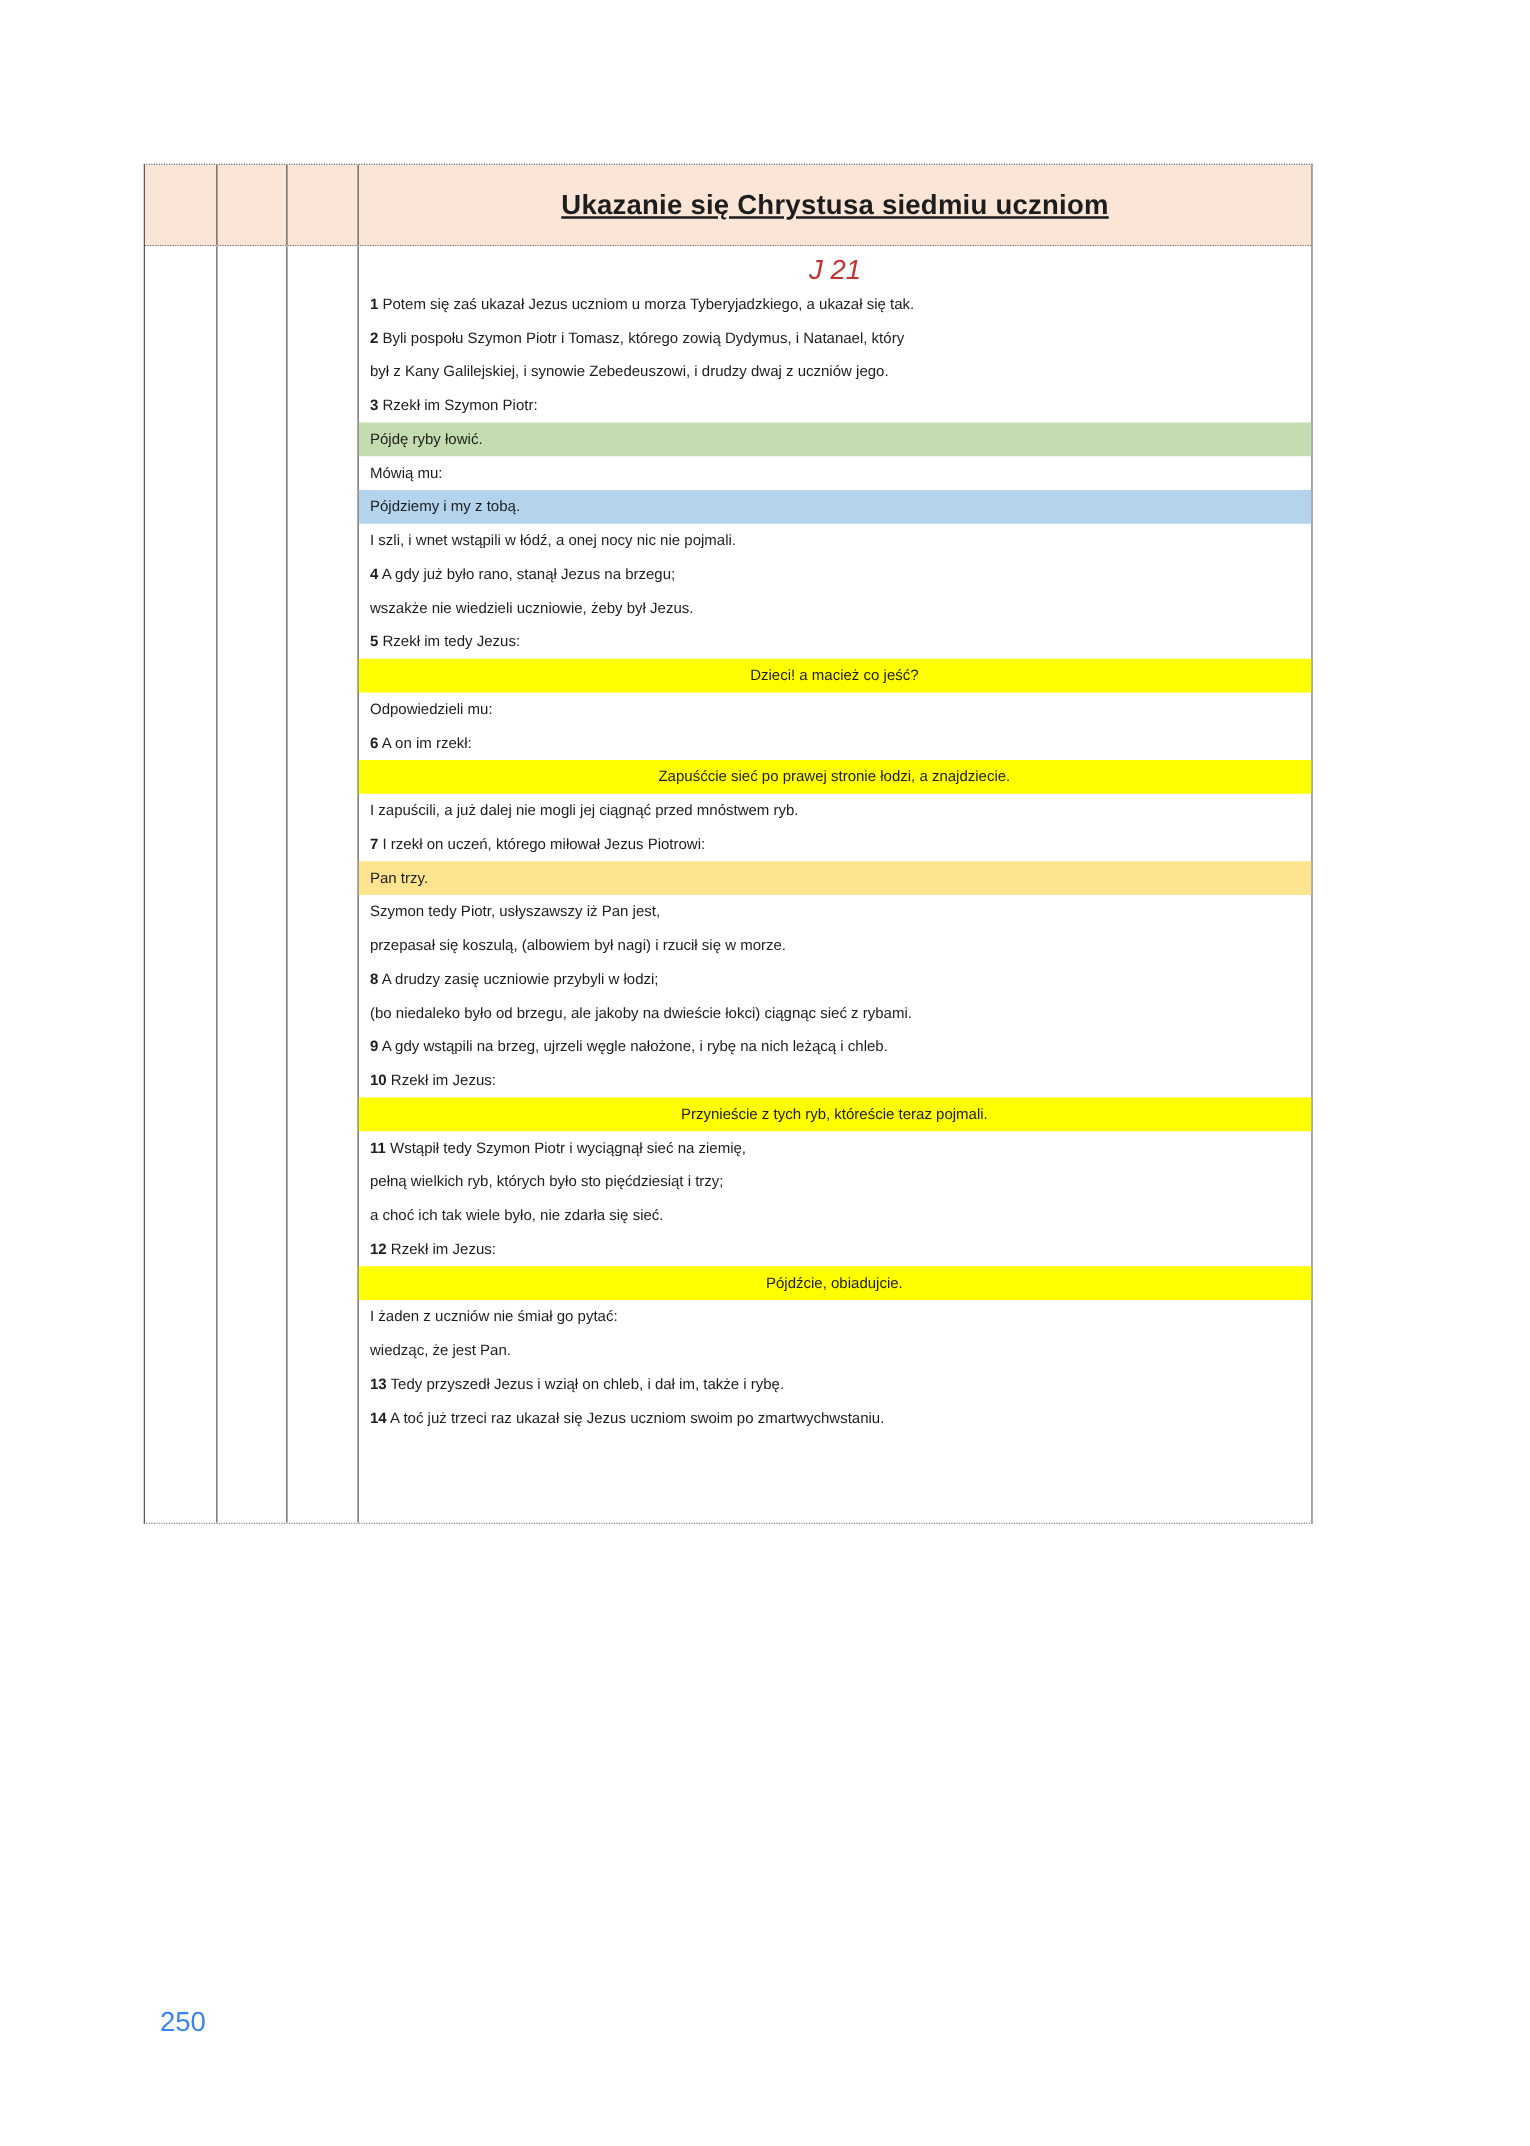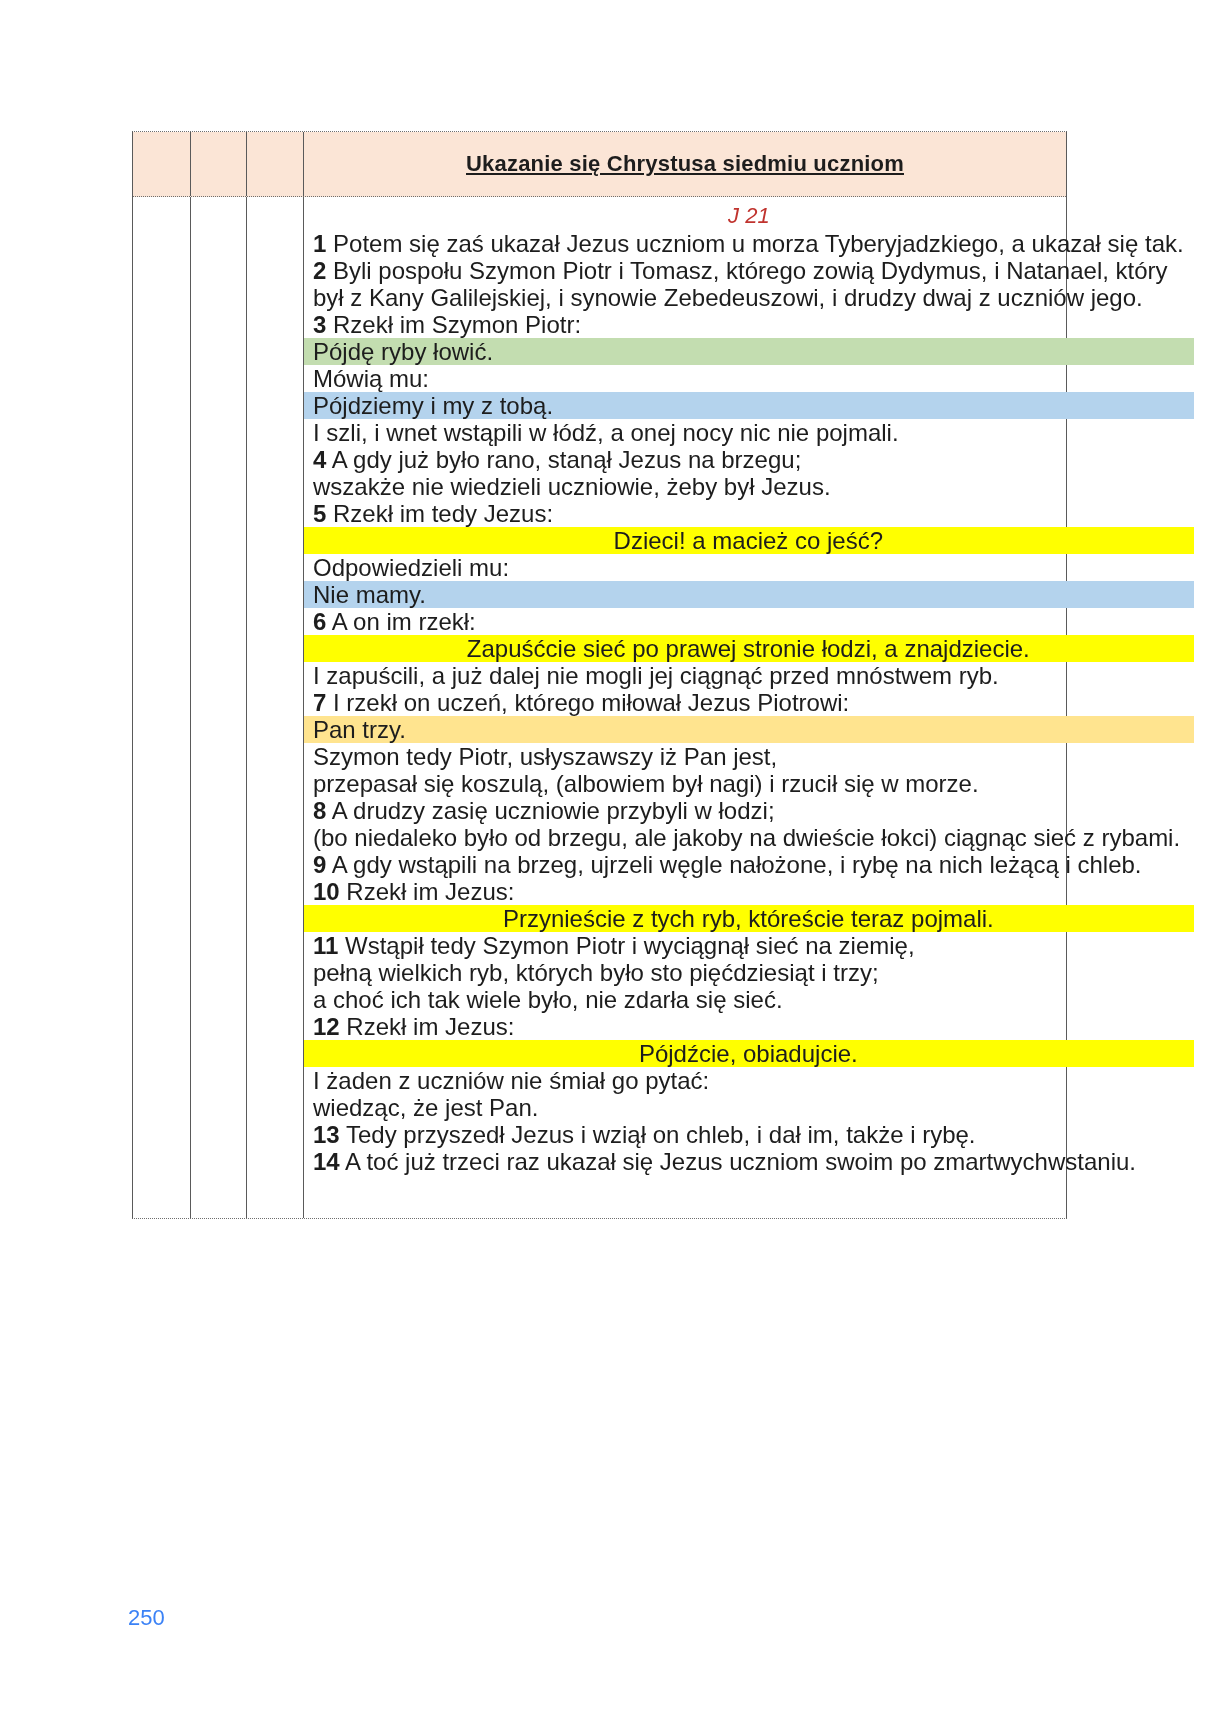--- a/index.html
+++ b/index.html
@@ -8,21 +8,21 @@
     position: relative;
     width: 1224px;
     height: 1717px;
     background: #ffffff;
     font-family: "Liberation Sans", sans-serif;
     color: #1d1d1d;
     overflow: hidden;
   }
   .doc-table {
     position: absolute;
-    left: 132px;
+    left: 115px;
     top: 131px;
     width: 935px;
     border-left: 1px solid #5a5a5a;
     border-right: 1px solid #5a5a5a;
     border-top: 1px dotted #6f6f6f;
     border-bottom: 1px dotted #6f6f6f;
   }
   .trow { display: grid; grid-template-columns: 58px 56px 57px 1fr; }
   .header-row {
     height: 65px;
@@ -48,21 +48,21 @@
   .body-cell { padding-top: 5px; }
   .chapter-label {
     text-align: center;
     font-size: 22px;
     font-style: italic;
     color: var(--chapter-red, #c0332e);
     line-height: 28px;
     height: 28px;
   }
   .line {
-    font-size: 24px;
+    font-size: 12px;
     line-height: 27px;
     min-height: 27px;
     padding: 0 10px 0 9px;
     white-space: nowrap;
   }
   .line b { font-weight: 700; }
   .hl-green  { background: var(--hl-green,  #c3ddb0); }
   .hl-blue   { background: var(--hl-blue,   #b4d3ed); }
   .hl-yellow { background: var(--hl-yellow, #ffff00); text-align: center; }
   .hl-amber  { background: var(--hl-amber,  #ffe48f); }
@@ -103,21 +103,20 @@
             <div class="line"><b>3</b> Rzekł im Szymon Piotr:</div>
             <div class="line hl-green">Pójdę ryby łowić.</div>
             <div class="line">Mówią mu:</div>
             <div class="line hl-blue">Pójdziemy i my z tobą.</div>
             <div class="line">I szli, i wnet wstąpili w łódź, a onej nocy nic nie pojmali.</div>
             <div class="line"><b>4</b> A gdy już było rano, stanął Jezus na brzegu;</div>
             <div class="line">wszakże nie wiedzieli uczniowie, żeby był Jezus.</div>
             <div class="line"><b>5</b> Rzekł im tedy Jezus:</div>
             <div class="line hl-yellow">Dzieci! a macież co jeść?</div>
             <div class="line">Odpowiedzieli mu:</div>
-            <div class="line hl-blue">Nie mamy.</div>
             <div class="line"><b>6</b> A on im rzekł:</div>
             <div class="line hl-yellow">Zapuśćcie sieć po prawej stronie łodzi, a znajdziecie.</div>
             <div class="line">I zapuścili, a już dalej nie mogli jej ciągnąć przed mnóstwem ryb.</div>
             <div class="line"><b>7</b> I rzekł on uczeń, którego miłował Jezus Piotrowi:</div>
             <div class="line hl-amber">Pan trzy.</div>
             <div class="line">Szymon tedy Piotr, usłyszawszy iż Pan jest,</div>
             <div class="line">przepasał się koszulą, (albowiem był nagi) i rzucił się w morze.</div>
             <div class="line"><b>8</b> A drudzy zasię uczniowie przybyli w łodzi;</div>
             <div class="line">(bo niedaleko było od brzegu, ale jakoby na dwieście łokci) ciągnąc sieć z rybami.</div>
             <div class="line"><b>9</b> A gdy wstąpili na brzeg, ujrzeli węgle nałożone, i rybę na nich leżącą i chleb.</div>

